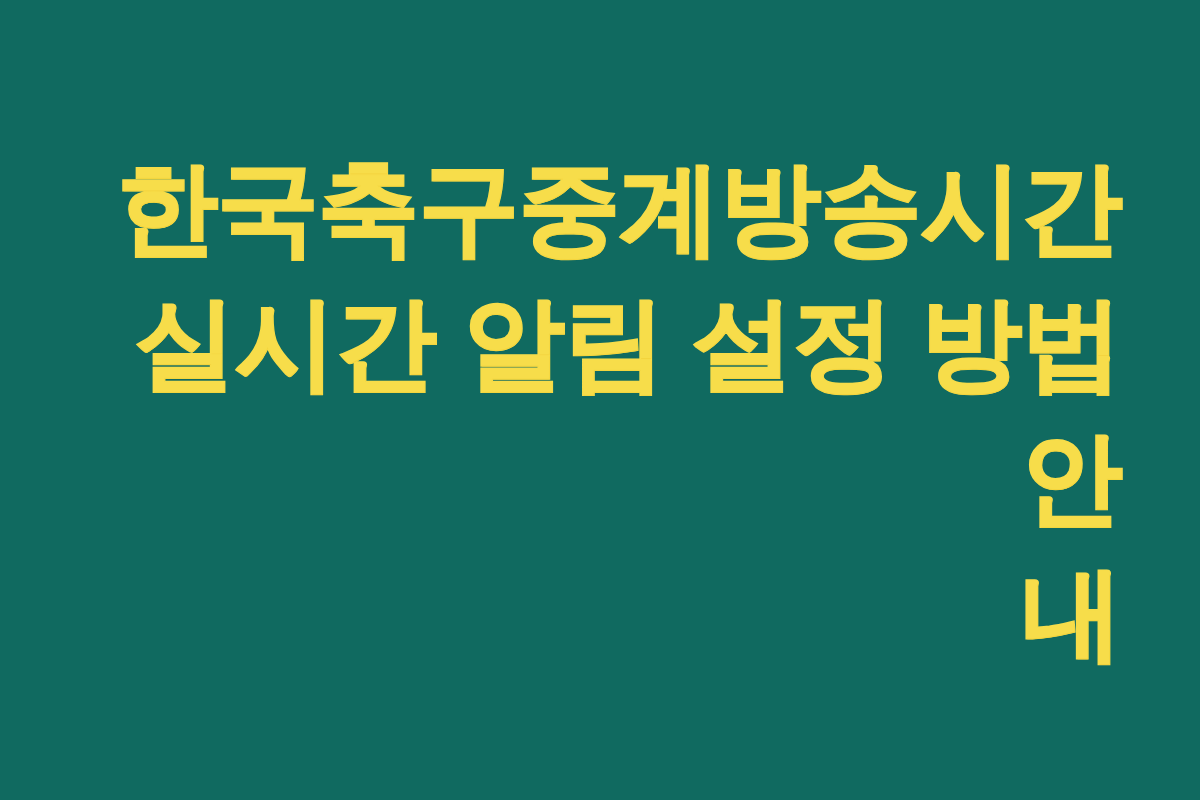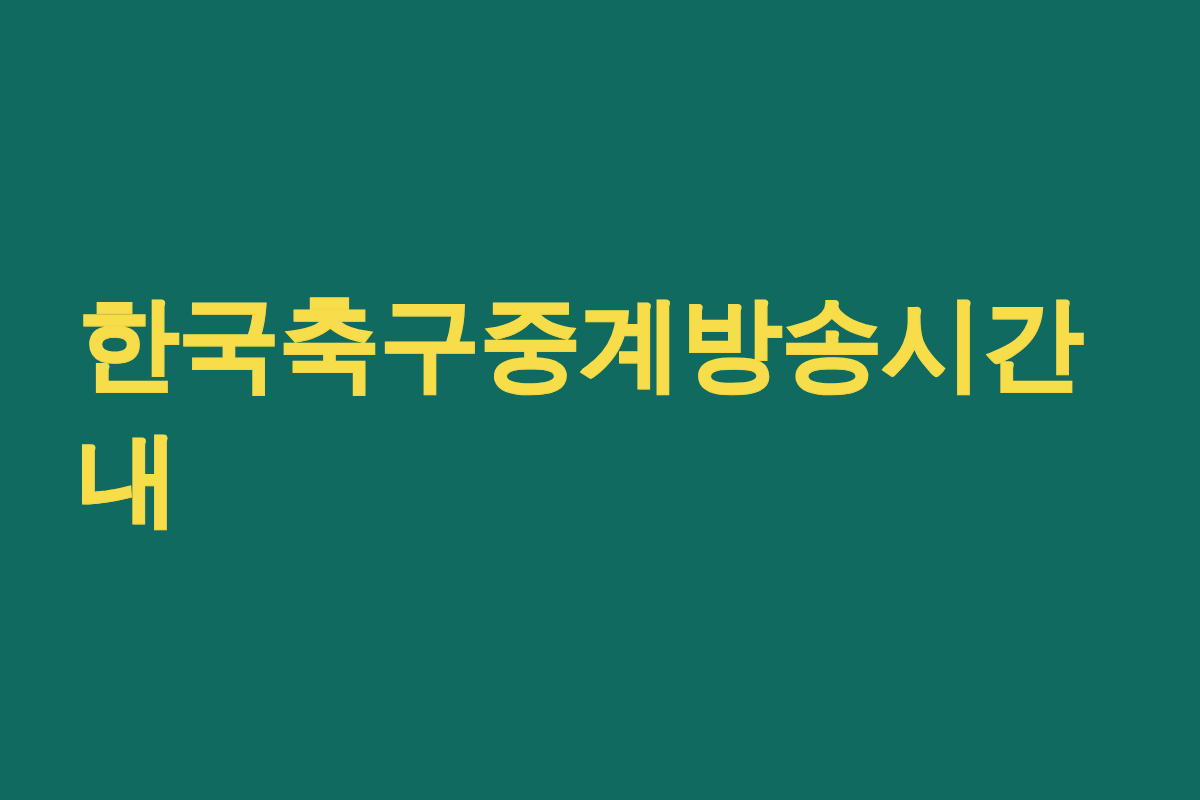--- a/index.html
+++ b/index.html
@@ -27,21 +27,21 @@
     justify-content: center;
     overflow: hidden;
   }
 
   
   #headline-block {
     box-sizing: border-box;
     width: 1060px;
     padding: 0 8px;
     margin-top: 22px;   
-    text-align: left;
+    text-align: right;
     user-select: none;
   }
 
   .headline-text {
     display: block;
     margin: 0;
     color: #f7dd4a;
     font-family: "Liberation Sans", "DejaVu Sans", sans-serif;
     font-size: 101px;
     font-weight: 700;
@@ -65,17 +65,18 @@
 </style>
 </head>
 <body>
 
 <div id="thumbnail-canvas" style="background: rgb(16, 106, 96);">
 
   <div id="headline-block">
 
     <h1 class="headline-text" style="color: rgb(247, 221, 74); -webkit-text-stroke: 2.5px rgb(247, 221, 74);">
       <span class="headline-line">한국축구중계방송시간</span>
+      <span class="headline-line">실시간 알림 설정 방법 안</span>
       <span class="headline-line">내</span>
     </h1>
 
   </div>
 </div>
 
 </body></html>

